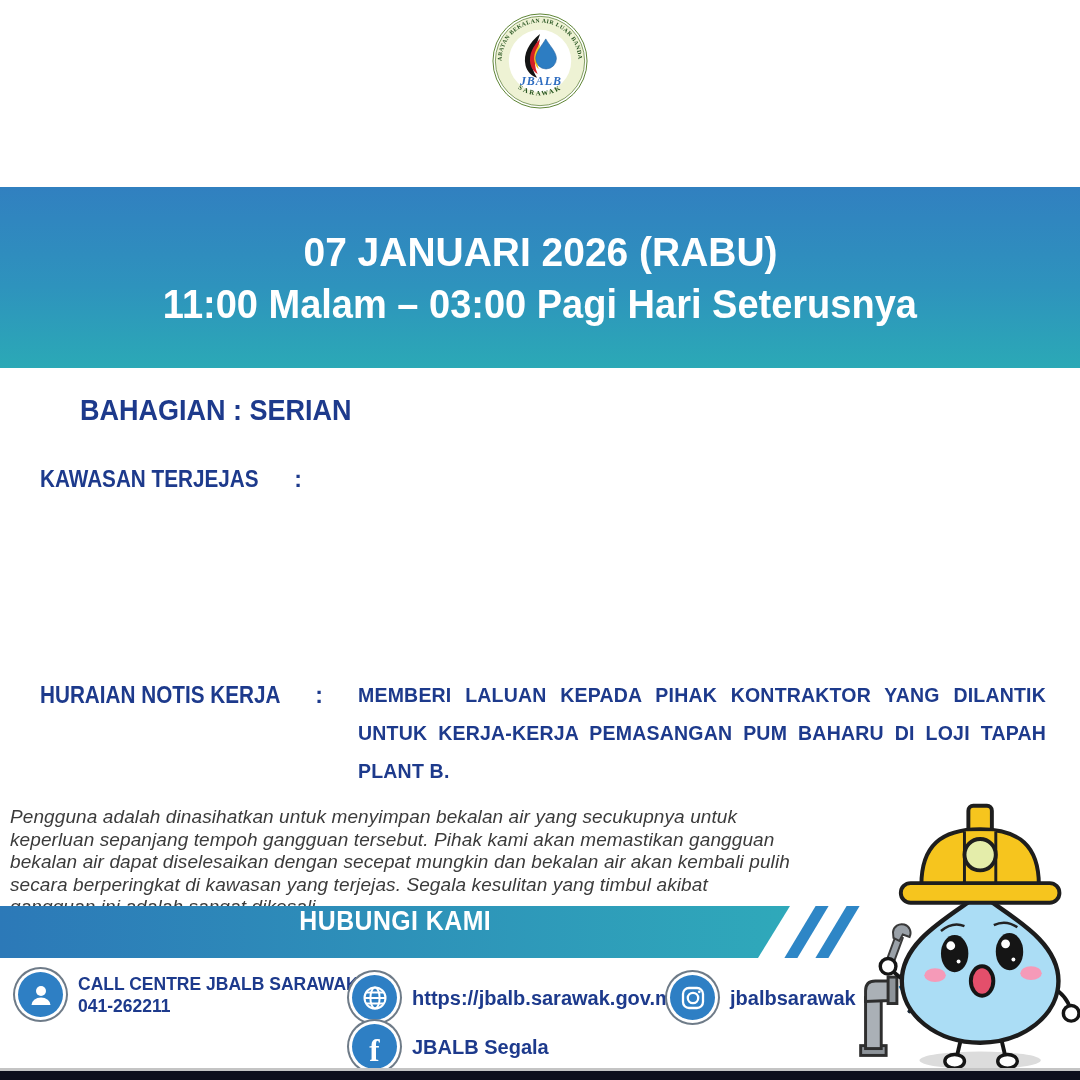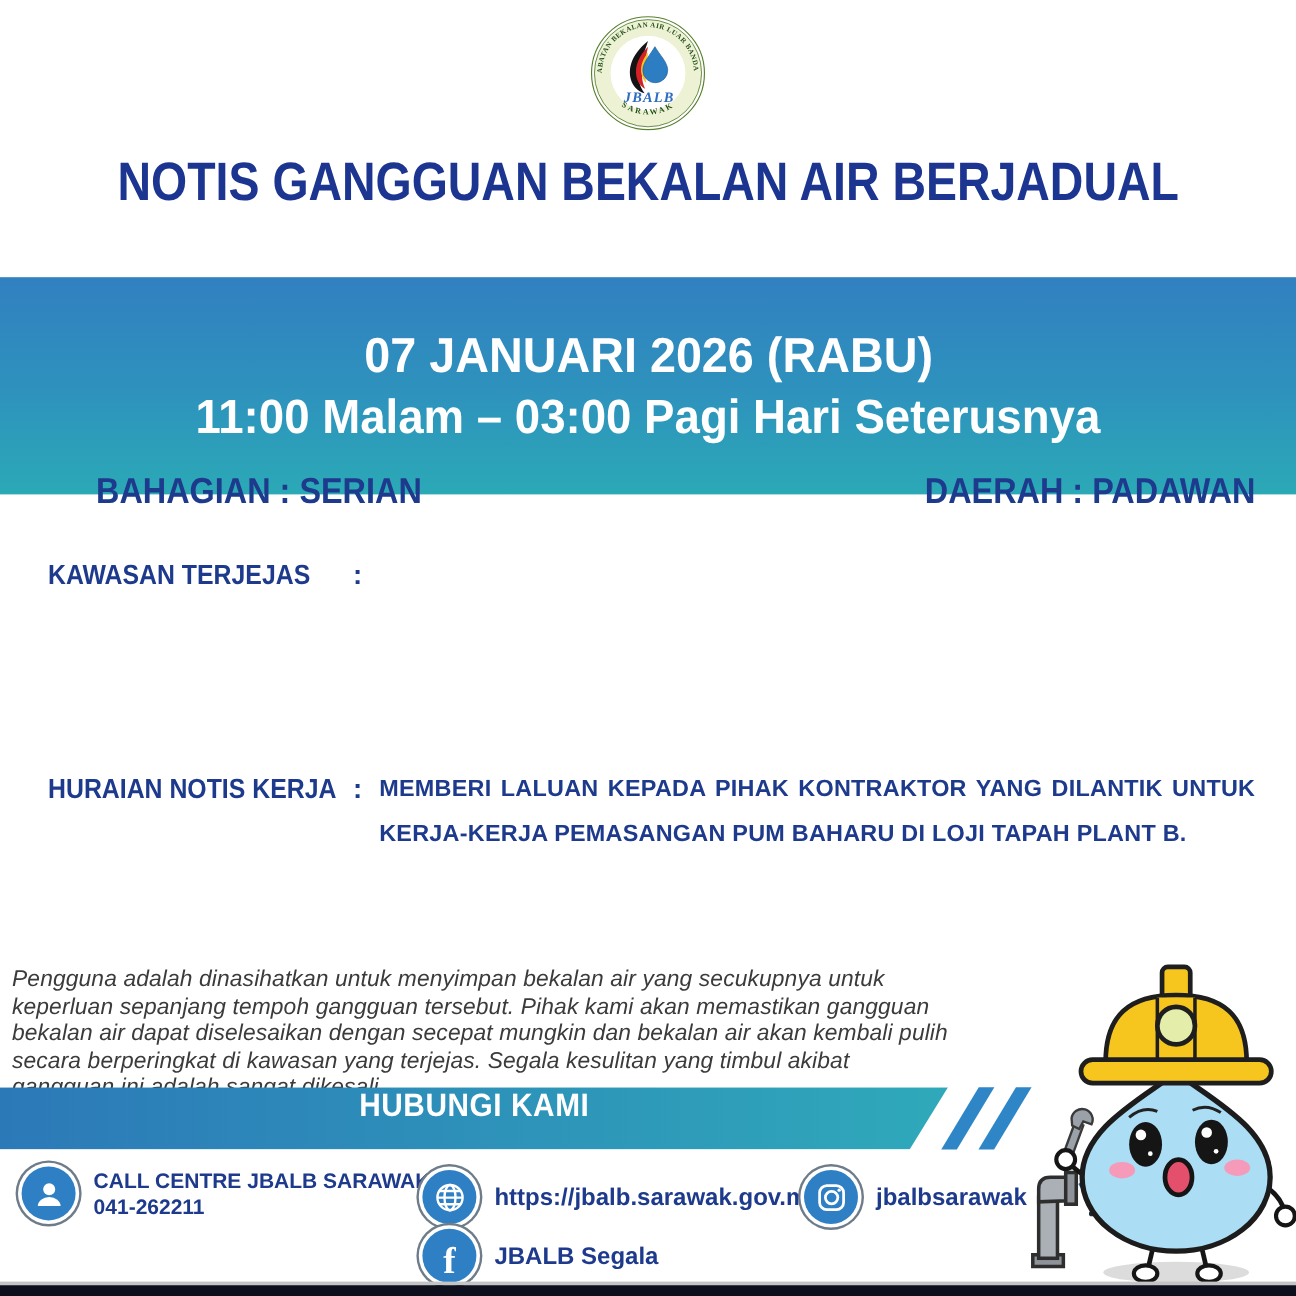--- a/index.html
+++ b/index.html
@@ -8,34 +8,34 @@
   .navy{color:#1d3a8c;}
   
   .logo{position:absolute;left:492px;top:13px;width:96px;height:96px;}
   
   .title{position:absolute;left:0;top:126px;width:1080px;text-align:center;
          font-weight:bold;font-size:45px;color:#1c3590;white-space:nowrap;}
   .squeeze{display:inline-block;transform:scaleX(0.86);transform-origin:center;}
   
   .banner{position:absolute;left:0;top:187px;width:1080px;height:181px;
           background:linear-gradient(180deg,#3180c0 0%,#2e93bd 55%,#2ba9b6 100%);
-          display:flex;flex-direction:column;align-items:center;justify-content:center;gap:6px;margin-top:44px;}
+          display:flex;flex-direction:column;align-items:center;justify-content:center;gap:6px;}
   .banner .line1{font-size:41px;font-weight:bold;color:#fff;white-space:nowrap;}
   .banner .line2{font-size:40px;font-weight:bold;color:#fff;white-space:nowrap;}
   .banner .squeeze{transform:scaleX(0.95);}
   
-  .region{position:absolute;left:0;top:393px;width:1080px;padding:0 34px 0 80px;box-sizing:border-box;
+  .region{position:absolute;left:0;top:393px;width:1080px;padding:0 58px 0 80px;box-sizing:border-box;
           display:flex;justify-content:space-between;font-size:30px;font-weight:bold;}
   .region .squeeze{transform:scaleX(0.9);}
   .region .left .squeeze{transform-origin:left;}
   .region .right .squeeze{transform-origin:right;}
   
   .info-row{position:absolute;left:40px;width:1006px;display:grid;grid-template-columns:240px 36px 1fr;}
   .info-row.kawasan{top:460px;}
-  .info-row.huraian{top:638px;}
+  .info-row.huraian{top:676px;gap:21px;}
   .info-label{font-size:23px;font-weight:bold;padding-top:6px;white-space:nowrap;
               transform:scaleX(0.9);transform-origin:left;}
   .info-colon{font-size:23px;font-weight:bold;padding-top:6px;text-align:center;}
   .info-value{font-size:19.5px;font-weight:bold;line-height:38px;text-align:justify;letter-spacing:0.2px;}
   
   .advisory{position:absolute;left:10px;top:806px;width:788px;font-style:italic;
             font-size:19px;line-height:22.5px;color:#3b3b3b;letter-spacing:0.1px;}
   
   .hubungi-bar{position:absolute;left:0;top:906px;width:790px;height:52px;
                background:linear-gradient(90deg,#2c79b8,#2fa9ba);
@@ -88,36 +88,32 @@
     <g>
       <path d="M50,22 C39,31 32,42 35,55 C36.5,61 41,65.5 47,67.5 C42,60 40,52 43,43 C45.5,35 48.5,27 50,22 Z" fill="#141414"></path>
       <path d="M50,27 C43,34 38,43 40,53 C41,58 44,61.5 47.5,63.5 C44.5,57 44,50 46,44 C47.8,38 49.2,31.5 50,27 Z" fill="#d42027"></path>
       <path d="M50,32 C45.5,37.5 43,44 44.3,50.5 C45,54 46.6,56.8 48.6,58.6 C47.2,53.6 47.2,48.8 48.2,44.6 C49,40.4 49.7,35.8 50,32 Z" fill="#f7c51e"></path>
     </g>
 
     <path d="M56,27 C52,34 45.5,40.5 45.5,47.5 a10.8,10.8 0 0 0 21.6,0 C67.1,40.5 60,34 56,27 Z" fill="#2d7dc2" stroke="#1f5f9e" stroke-width="0.6"></path>
     <text x="51" y="75" text-anchor="middle" font-size="12.5" font-weight="bold" font-style="italic" fill="#2d6cc0" letter-spacing="1" font-family="Liberation Serif,serif">JBALB</text>
   </svg>
 
-  <div class="title">
-    <span class="squeeze">NOTIS GANGGUAN BEKALAN AIR BERJADUAL</span>
-  </div>
 
   <div class="banner">
     <div class="line1">
       <span class="squeeze">07 JANUARI 2026 (RABU)</span>
     </div>
     <div class="line2">
       <span class="squeeze">11:00 Malam – 03:00 Pagi Hari Seterusnya</span>
     </div>
   </div>
 
   <div class="region navy">
     <div class="left"><span class="squeeze">BAHAGIAN : SERIAN</span></div>
-    <div class="right"><span class="squeeze">DAERAH : PADAWAN</span></div>
   </div>
 
   <div class="info-row kawasan">
     <div class="info-label navy">KAWASAN TERJEJAS</div>
     <div class="info-colon navy">:</div>
   </div>
 
   <div class="info-row huraian">
     <div class="info-label navy">HURAIAN NOTIS KERJA</div>
     <div class="info-colon navy">:</div>

